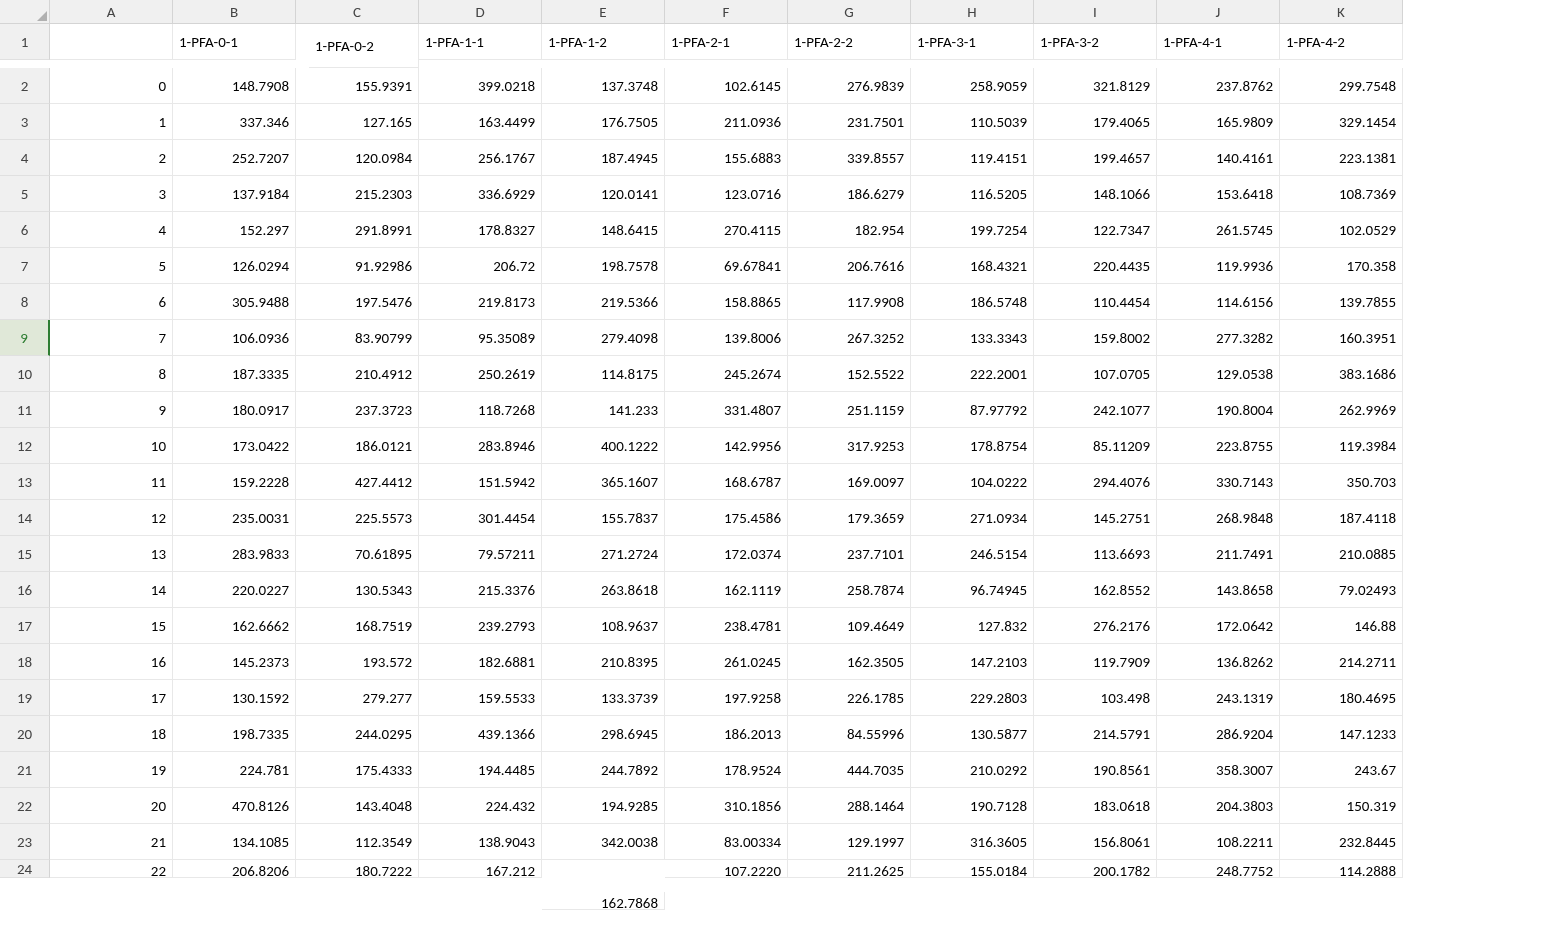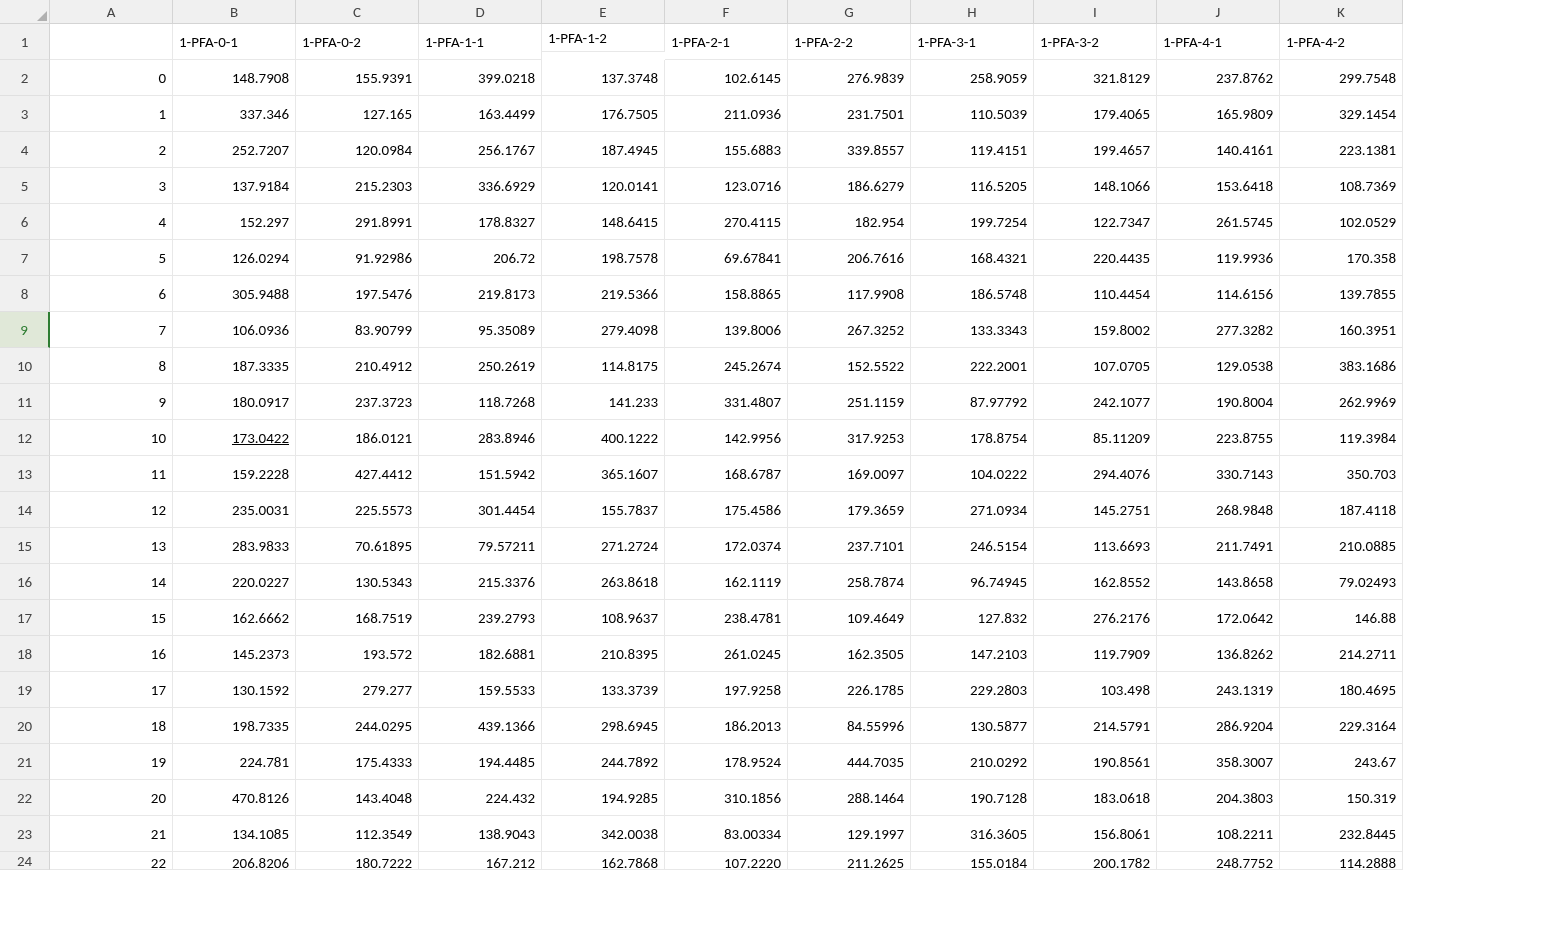--- a/index.html
+++ b/index.html
@@ -93,23 +93,23 @@
     <div class="col-header">E</div>
     <div class="col-header">F</div>
     <div class="col-header">G</div>
     <div class="col-header">H</div>
     <div class="col-header">I</div>
     <div class="col-header">J</div>
     <div class="col-header">K</div>
     <div class="row-header" style="height: 36px;">1</div>
     <div class="cell text" style="height: 36px;"></div>
     <div class="cell text" style="height: 36px;">1-PFA-0-1</div>
-    <div class="cell text" style="height: 36px;">1-PFA-0-2</div>
+    <div class="cell text" style="height: 44px; margin-left: 13px;">1-PFA-0-2</div>
     <div class="cell text" style="height: 36px;">1-PFA-1-1</div>
-    <div class="cell text" style="height: 28px;">1-PFA-1-2</div>
+    <div class="cell text" style="height: 36px;">1-PFA-1-2</div>
     <div class="cell text" style="height: 36px;">1-PFA-2-1</div>
     <div class="cell text" style="height: 36px;">1-PFA-2-2</div>
     <div class="cell text" style="height: 36px;">1-PFA-3-1</div>
     <div class="cell text" style="height: 36px;">1-PFA-3-2</div>
     <div class="cell text" style="height: 36px;">1-PFA-4-1</div>
     <div class="cell text" style="height: 36px;">1-PFA-4-2</div>
     <div class="row-header" style="height: 36px;">2</div>
     <div class="cell num" style="height: 36px;">0</div>
     <div class="cell num" style="height: 36px;">148.7908</div>
     <div class="cell num" style="height: 36px;">155.9391</div>
@@ -224,21 +224,21 @@
     <div class="cell num" style="height: 36px;">118.7268</div>
     <div class="cell num" style="height: 36px;">141.233</div>
     <div class="cell num" style="height: 36px;">331.4807</div>
     <div class="cell num" style="height: 36px;">251.1159</div>
     <div class="cell num" style="height: 36px;">87.97792</div>
     <div class="cell num" style="height: 36px;">242.1077</div>
     <div class="cell num" style="height: 36px;">190.8004</div>
     <div class="cell num" style="height: 36px;">262.9969</div>
     <div class="row-header" style="height: 36px;">12</div>
     <div class="cell num" style="height: 36px;">10</div>
-    <div class="cell num" style="height: 36px; text-decoration: underline;">173.0422</div>
+    <div class="cell num" style="height: 36px;">173.0422</div>
     <div class="cell num" style="height: 36px;">186.0121</div>
     <div class="cell num" style="height: 36px;">283.8946</div>
     <div class="cell num" style="height: 36px;">400.1222</div>
     <div class="cell num" style="height: 36px;">142.9956</div>
     <div class="cell num" style="height: 36px;">317.9253</div>
     <div class="cell num" style="height: 36px;">178.8754</div>
     <div class="cell num" style="height: 36px;">85.11209</div>
     <div class="cell num" style="height: 36px;">223.8755</div>
     <div class="cell num" style="height: 36px;">119.3984</div>
     <div class="row-header" style="height: 36px;">13</div>
@@ -329,21 +329,21 @@
     <div class="cell num" style="height: 36px;">18</div>
     <div class="cell num" style="height: 36px;">198.7335</div>
     <div class="cell num" style="height: 36px;">244.0295</div>
     <div class="cell num" style="height: 36px;">439.1366</div>
     <div class="cell num" style="height: 36px;">298.6945</div>
     <div class="cell num" style="height: 36px;">186.2013</div>
     <div class="cell num" style="height: 36px; text-align: center;">84.55996</div>
     <div class="cell num" style="height: 36px;">130.5877</div>
     <div class="cell num" style="height: 36px;">214.5791</div>
     <div class="cell num" style="height: 36px;">286.9204</div>
-    <div class="cell num" style="height: 36px;">229.3164</div>
+    <div class="cell num" style="height: 36px;">147.1233</div>
     <div class="row-header" style="height: 36px;">21</div>
     <div class="cell num" style="height: 36px;">19</div>
     <div class="cell num" style="height: 36px;">224.781</div>
     <div class="cell num" style="height: 36px;">175.4333</div>
     <div class="cell num" style="height: 36px;">194.4485</div>
     <div class="cell num" style="height: 36px;">244.7892</div>
     <div class="cell num" style="height: 36px;">178.9524</div>
     <div class="cell num" style="height: 36px;">444.7035</div>
     <div class="cell num" style="height: 36px;">210.0292</div>
     <div class="cell num" style="height: 36px;">190.8561</div>
@@ -371,20 +371,20 @@
     <div class="cell num" style="height: 36px;">129.1997</div>
     <div class="cell num" style="height: 36px;">316.3605</div>
     <div class="cell num" style="height: 36px;">156.8061</div>
     <div class="cell num" style="height: 36px;">108.2211</div>
     <div class="cell num" style="height: 36px;">232.8445</div>
     <div class="row-header" style="height: 18px;">24</div>
     <div class="cell num" style="height: 18px; align-items: flex-start; padding-top: 2px;">22</div>
     <div class="cell num" style="height: 18px; align-items: flex-start; padding-top: 2px;">206.8206</div>
     <div class="cell num" style="height: 18px; align-items: flex-start; padding-top: 2px;">180.7222</div>
     <div class="cell num" style="height: 18px; align-items: flex-start; padding-top: 2px;">167.212</div>
-    <div class="cell num" style="height: 18px; align-items: flex-start; padding-top: 2px;">162.7868</div>
+    <div class="cell num" style="height: 18px; align-items: flex-start; padding-top: 2px; margin-top: 32px;">162.7868</div>
     <div class="cell num" style="height: 18px; align-items: flex-start; padding-top: 2px;">107.2220</div>
     <div class="cell num" style="height: 18px; align-items: flex-start; padding-top: 2px;">211.2625</div>
     <div class="cell num" style="height: 18px; align-items: flex-start; padding-top: 2px;">155.0184</div>
     <div class="cell num" style="height: 18px; align-items: flex-start; padding-top: 2px;">200.1782</div>
     <div class="cell num" style="height: 18px; align-items: flex-start; padding-top: 2px;">248.7752</div>
     <div class="cell num" style="height: 18px; align-items: flex-start; padding-top: 2px;">114.2888</div>
   </div>
 
 </body></html>

